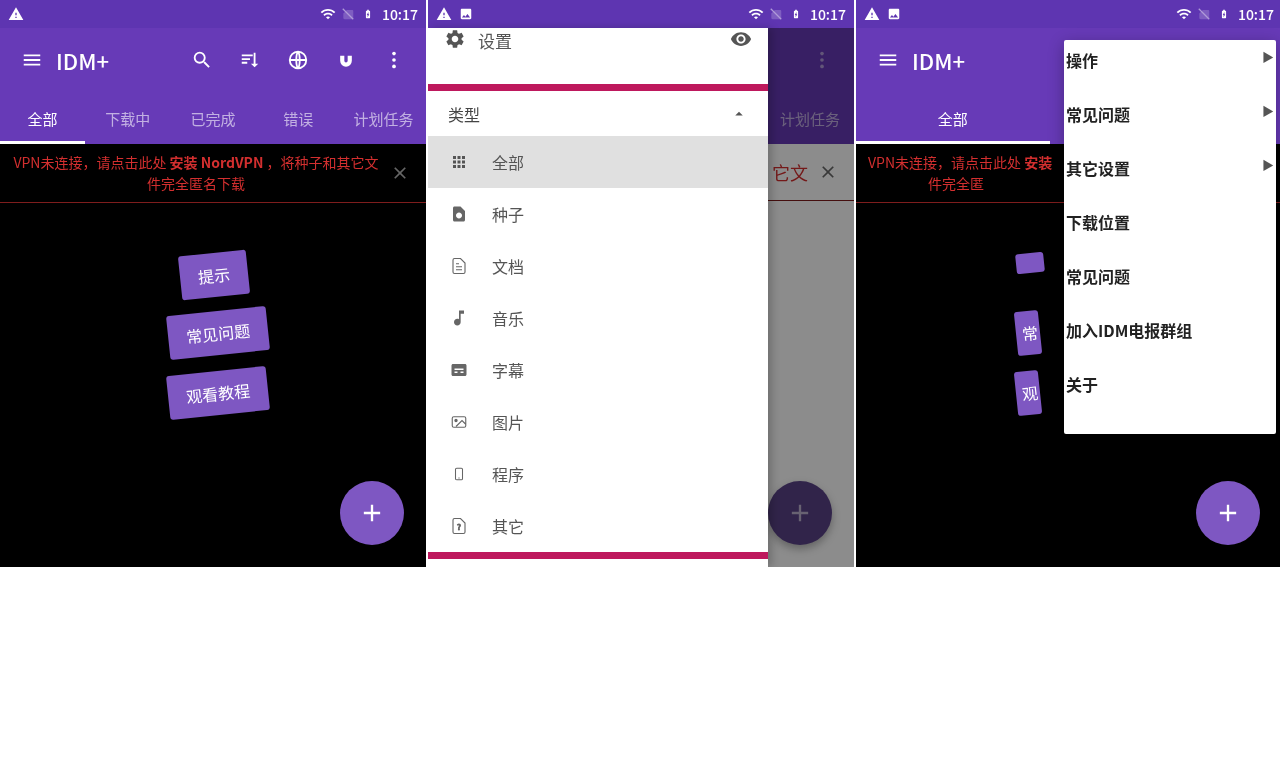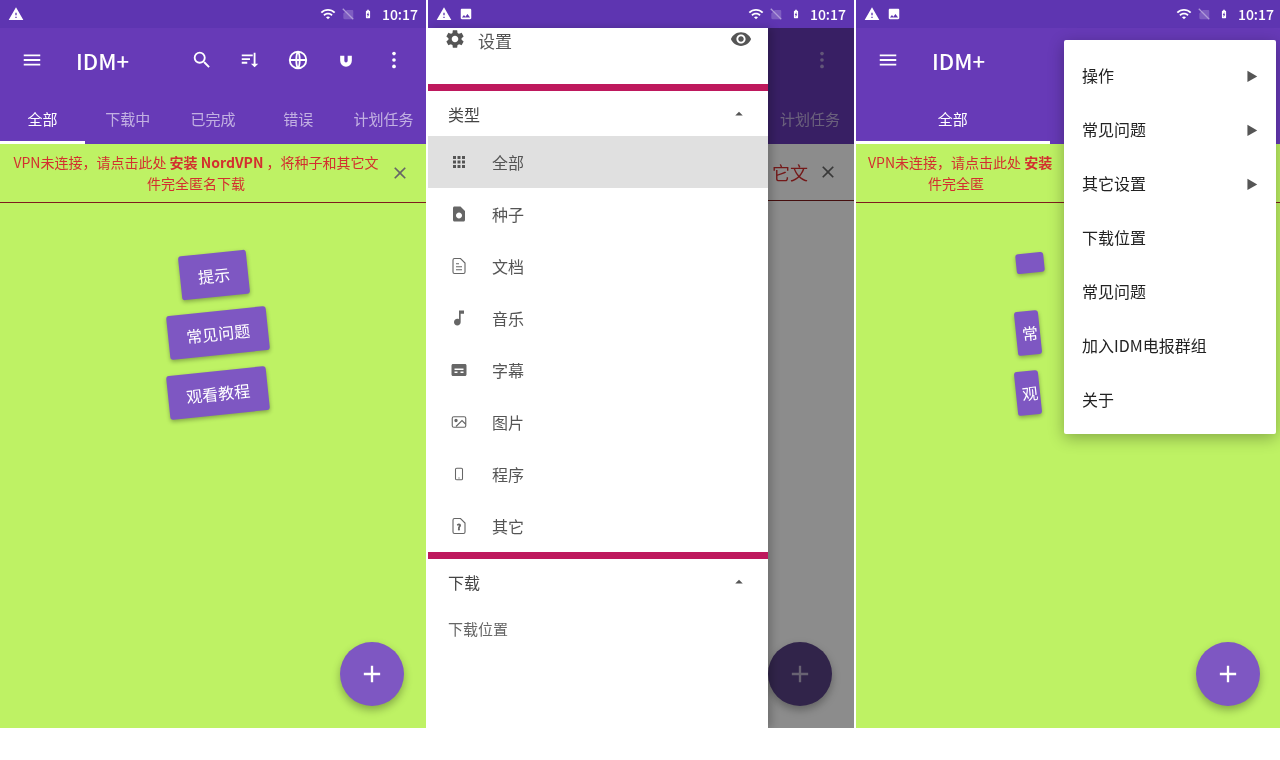--- a/index.html
+++ b/index.html
@@ -1,31 +1,31 @@
 <!DOCTYPE html>
 <html><head>
 <meta charset="utf-8">
 <style>
 * { margin: 0; padding: 0; box-sizing: border-box; font-family: -apple-system, "Noto Sans CJK SC", sans-serif; }
 body { background: #fff; display: flex; gap: 2px; width: 1280px; height: 760px; overflow: hidden; }
-.phone { width: 426px; height: 728px; background: #bef264; position: relative; overflow: hidden; flex-shrink: 0; }
+.phone { width: 426px; height: 567px; background: #000000; position: relative; overflow: hidden; flex-shrink: 0; }
 .phone:nth-child(2){width:426px}
 .phone:nth-child(3){width:426px}
 
 
 .statusbar { height: 28px; background: #5E35B1; color: #fff; display: flex; align-items: center; justify-content: space-between; padding: 0 8px; font-size: 14px; }
 .sb-left { display: flex; gap: 6px; align-items: center; }
 .sb-right { display: flex; gap: 4px; align-items: center; }
 .sb-icon { width: 16px; height: 16px; display:inline-flex; align-items:center; justify-content:center;}
 .sb-time { font-weight: 500; margin-left: 2px;}
 
 
 .appbar { height: 64px; background: #673AB7; color: #fff; display: flex; align-items: center; padding: 0 8px; }
 .ab-icon { width: 48px; height: 48px; display: flex; align-items: center; justify-content: center; }
-.ab-title { font-size: 22px; font-weight: 500; margin: 0 20px; flex:0 0 auto;}
+.ab-title { font-size: 22px; font-weight: 500; margin: 0 0; flex:0 0 auto;}
 .ab-spacer{flex:1}
 
 
 .tabs { height: 52px; background: #673AB7; display: flex; align-items: center; }
 .tab { flex: 1; text-align: center; color: rgba(255,255,255,.6); font-size: 15px; height:100%; display:flex; align-items:center; justify-content:center; position:relative;}
 .tab.active { color: #fff; }
 .tab.active::after { content:""; position:absolute; bottom:0; left:0; right:0; height:3px; background:#fff;}
 
 
 .banner { display: flex; align-items: center; padding: 8px 6px 8px 12px; font-size: 14px; border-bottom: 1px solid #7f1d1d;}
@@ -55,21 +55,21 @@
 .d-icon{width:22px;height:22px;display:flex;align-items:center;justify-content:center;color:#666;}
 .sub-item{padding:14px 20px;color:#666;font-size:15px;}
 
 
 .bg-app{position:absolute;inset:0;top:28px;}
 .bg-app .appbar, .bg-app .tabs{filter:none;}
 .bg-content{background:#fff;height:calc(100% - 116px);}
 
 
 .popup{position:absolute;top:40px;right:6px;width:212px;background:#fff;box-shadow:0 4px 16px rgba(0,0,0,.3);border-radius:2px;padding:8px 0;z-index:10;}
-.popup-item{height:54px;display:flex;align-items:center;padding:0 18px;font-size:16px;color:#222;}
+.popup-item{height:54px;display:flex;align-items:flex-start;padding:0 2px;font-size:16px;color:#222;font-weight:bold;}
 .popup-item .sp{flex:1}
 .arrow-r{color:#555;font-size:12px;}
 
 svg{display:block}
 </style>
 </head>
 <body>
 
 <div class="phone">
   <div class="statusbar">

